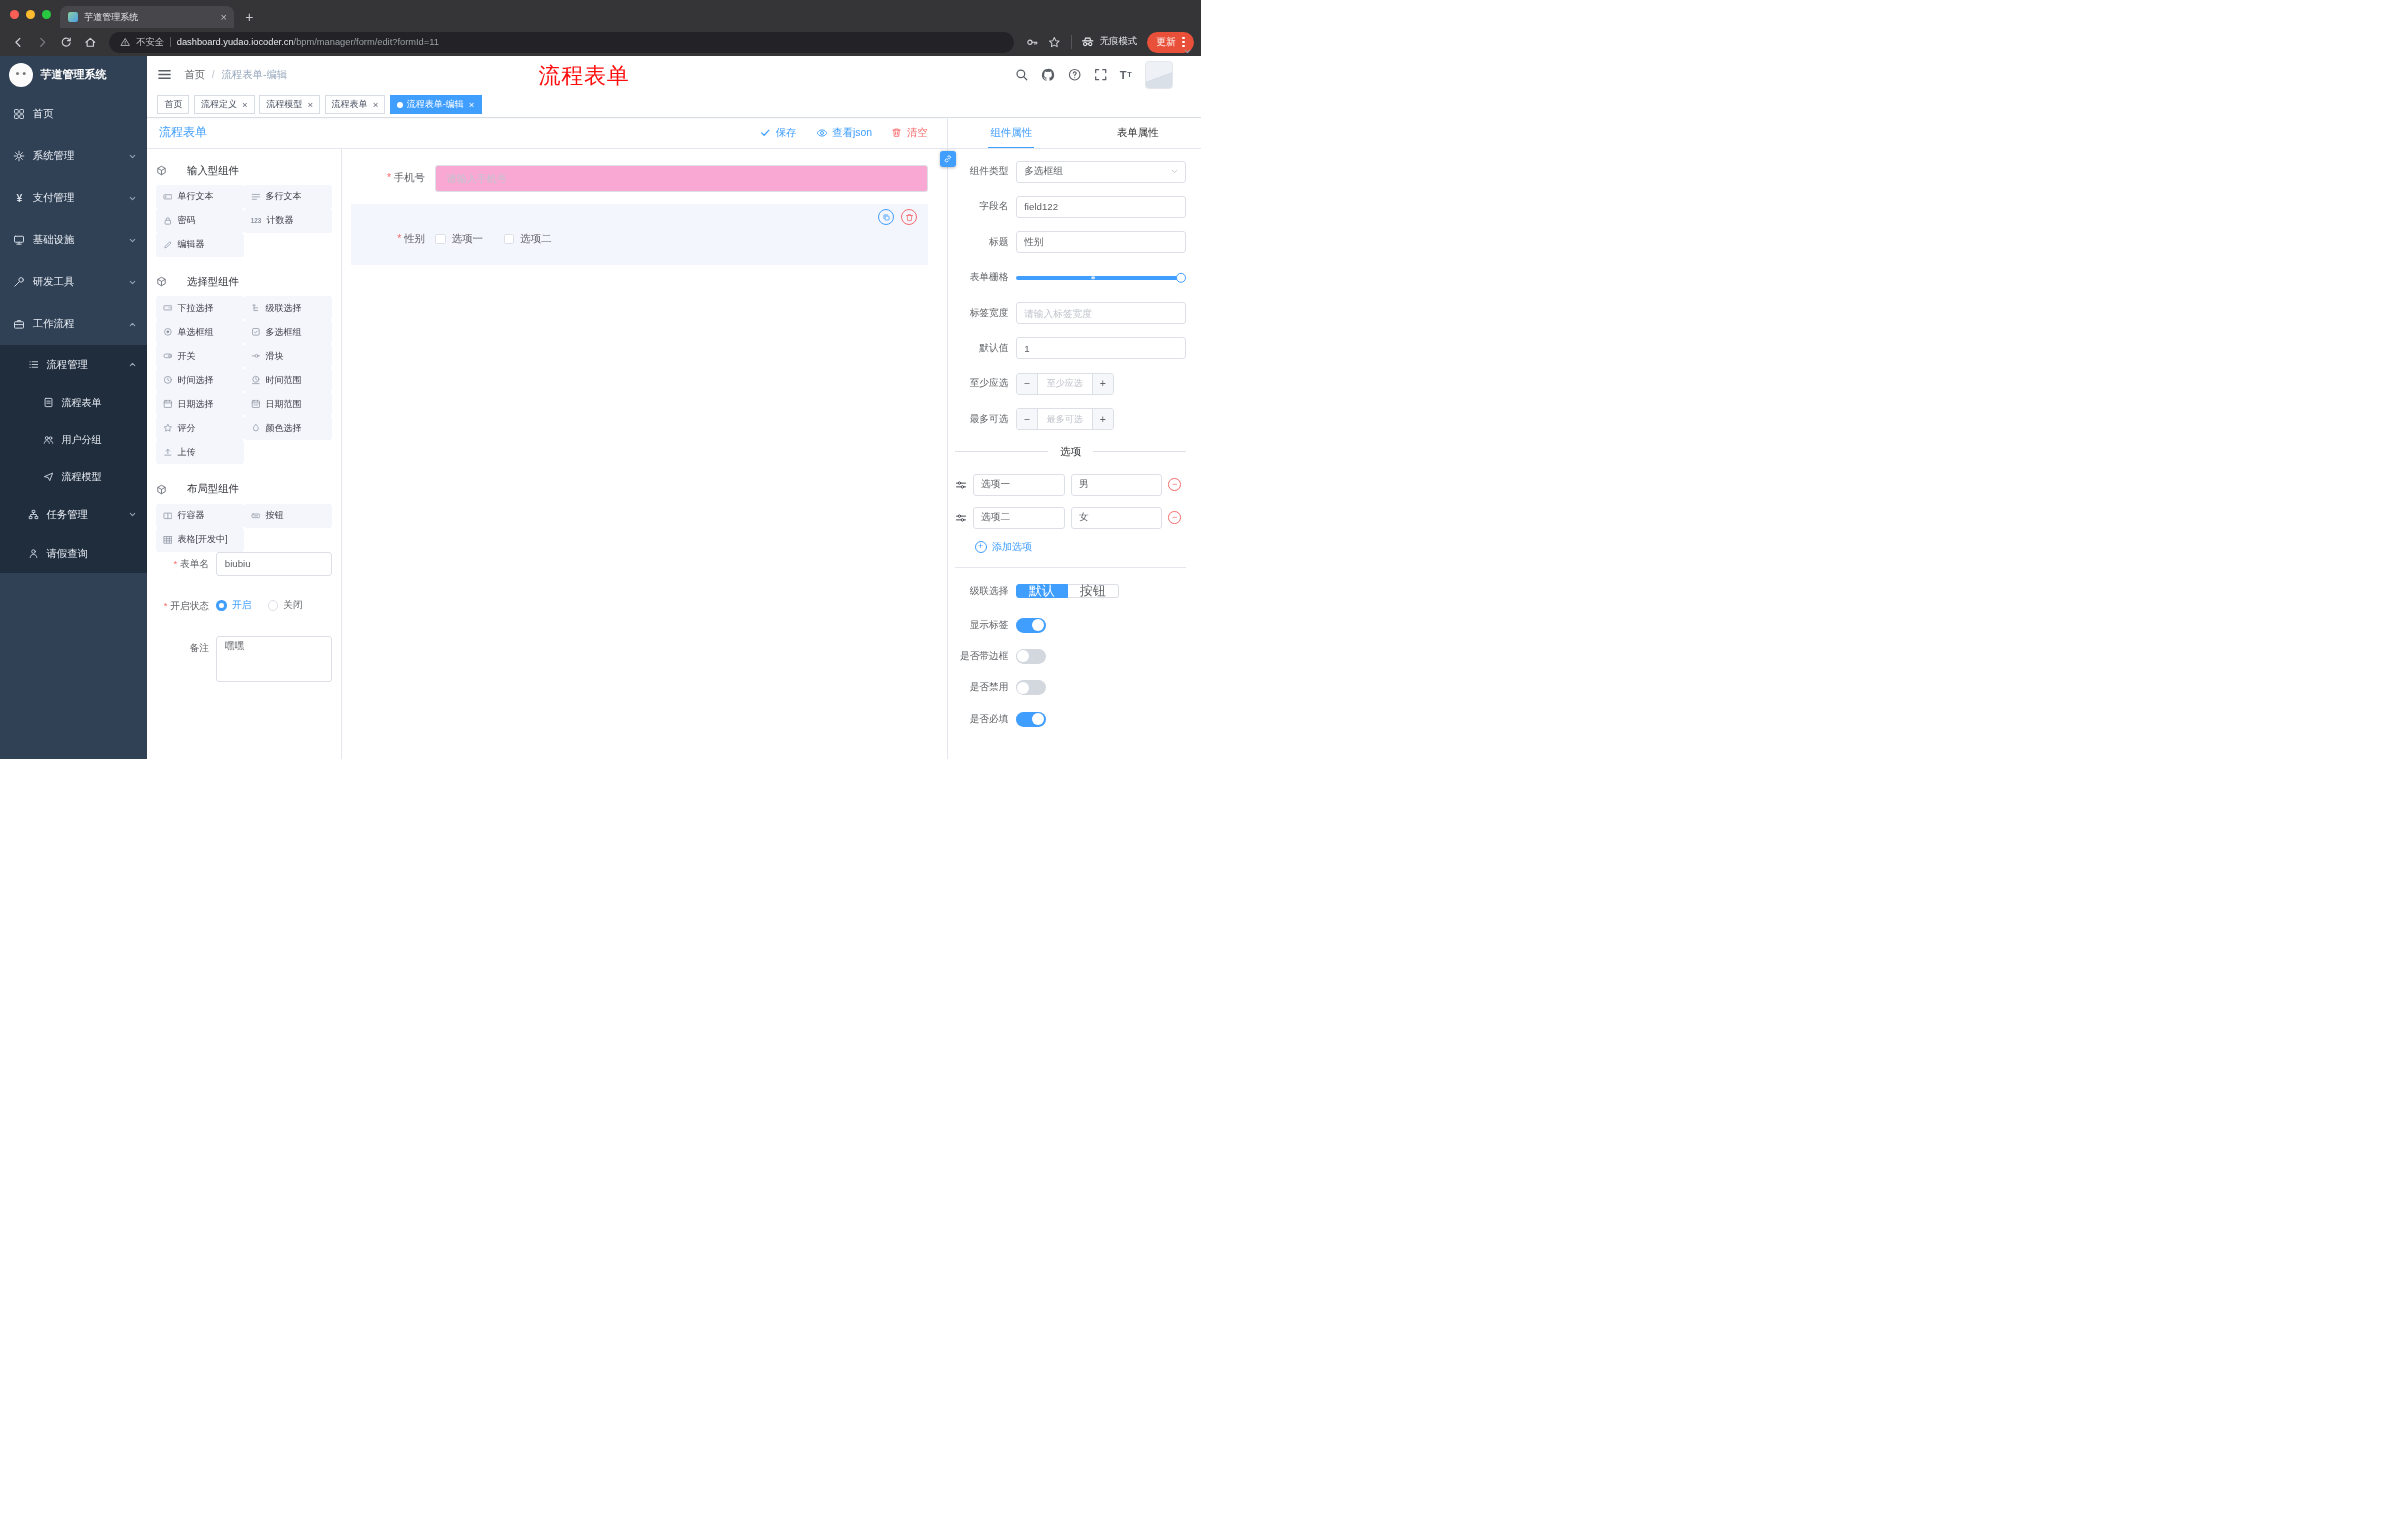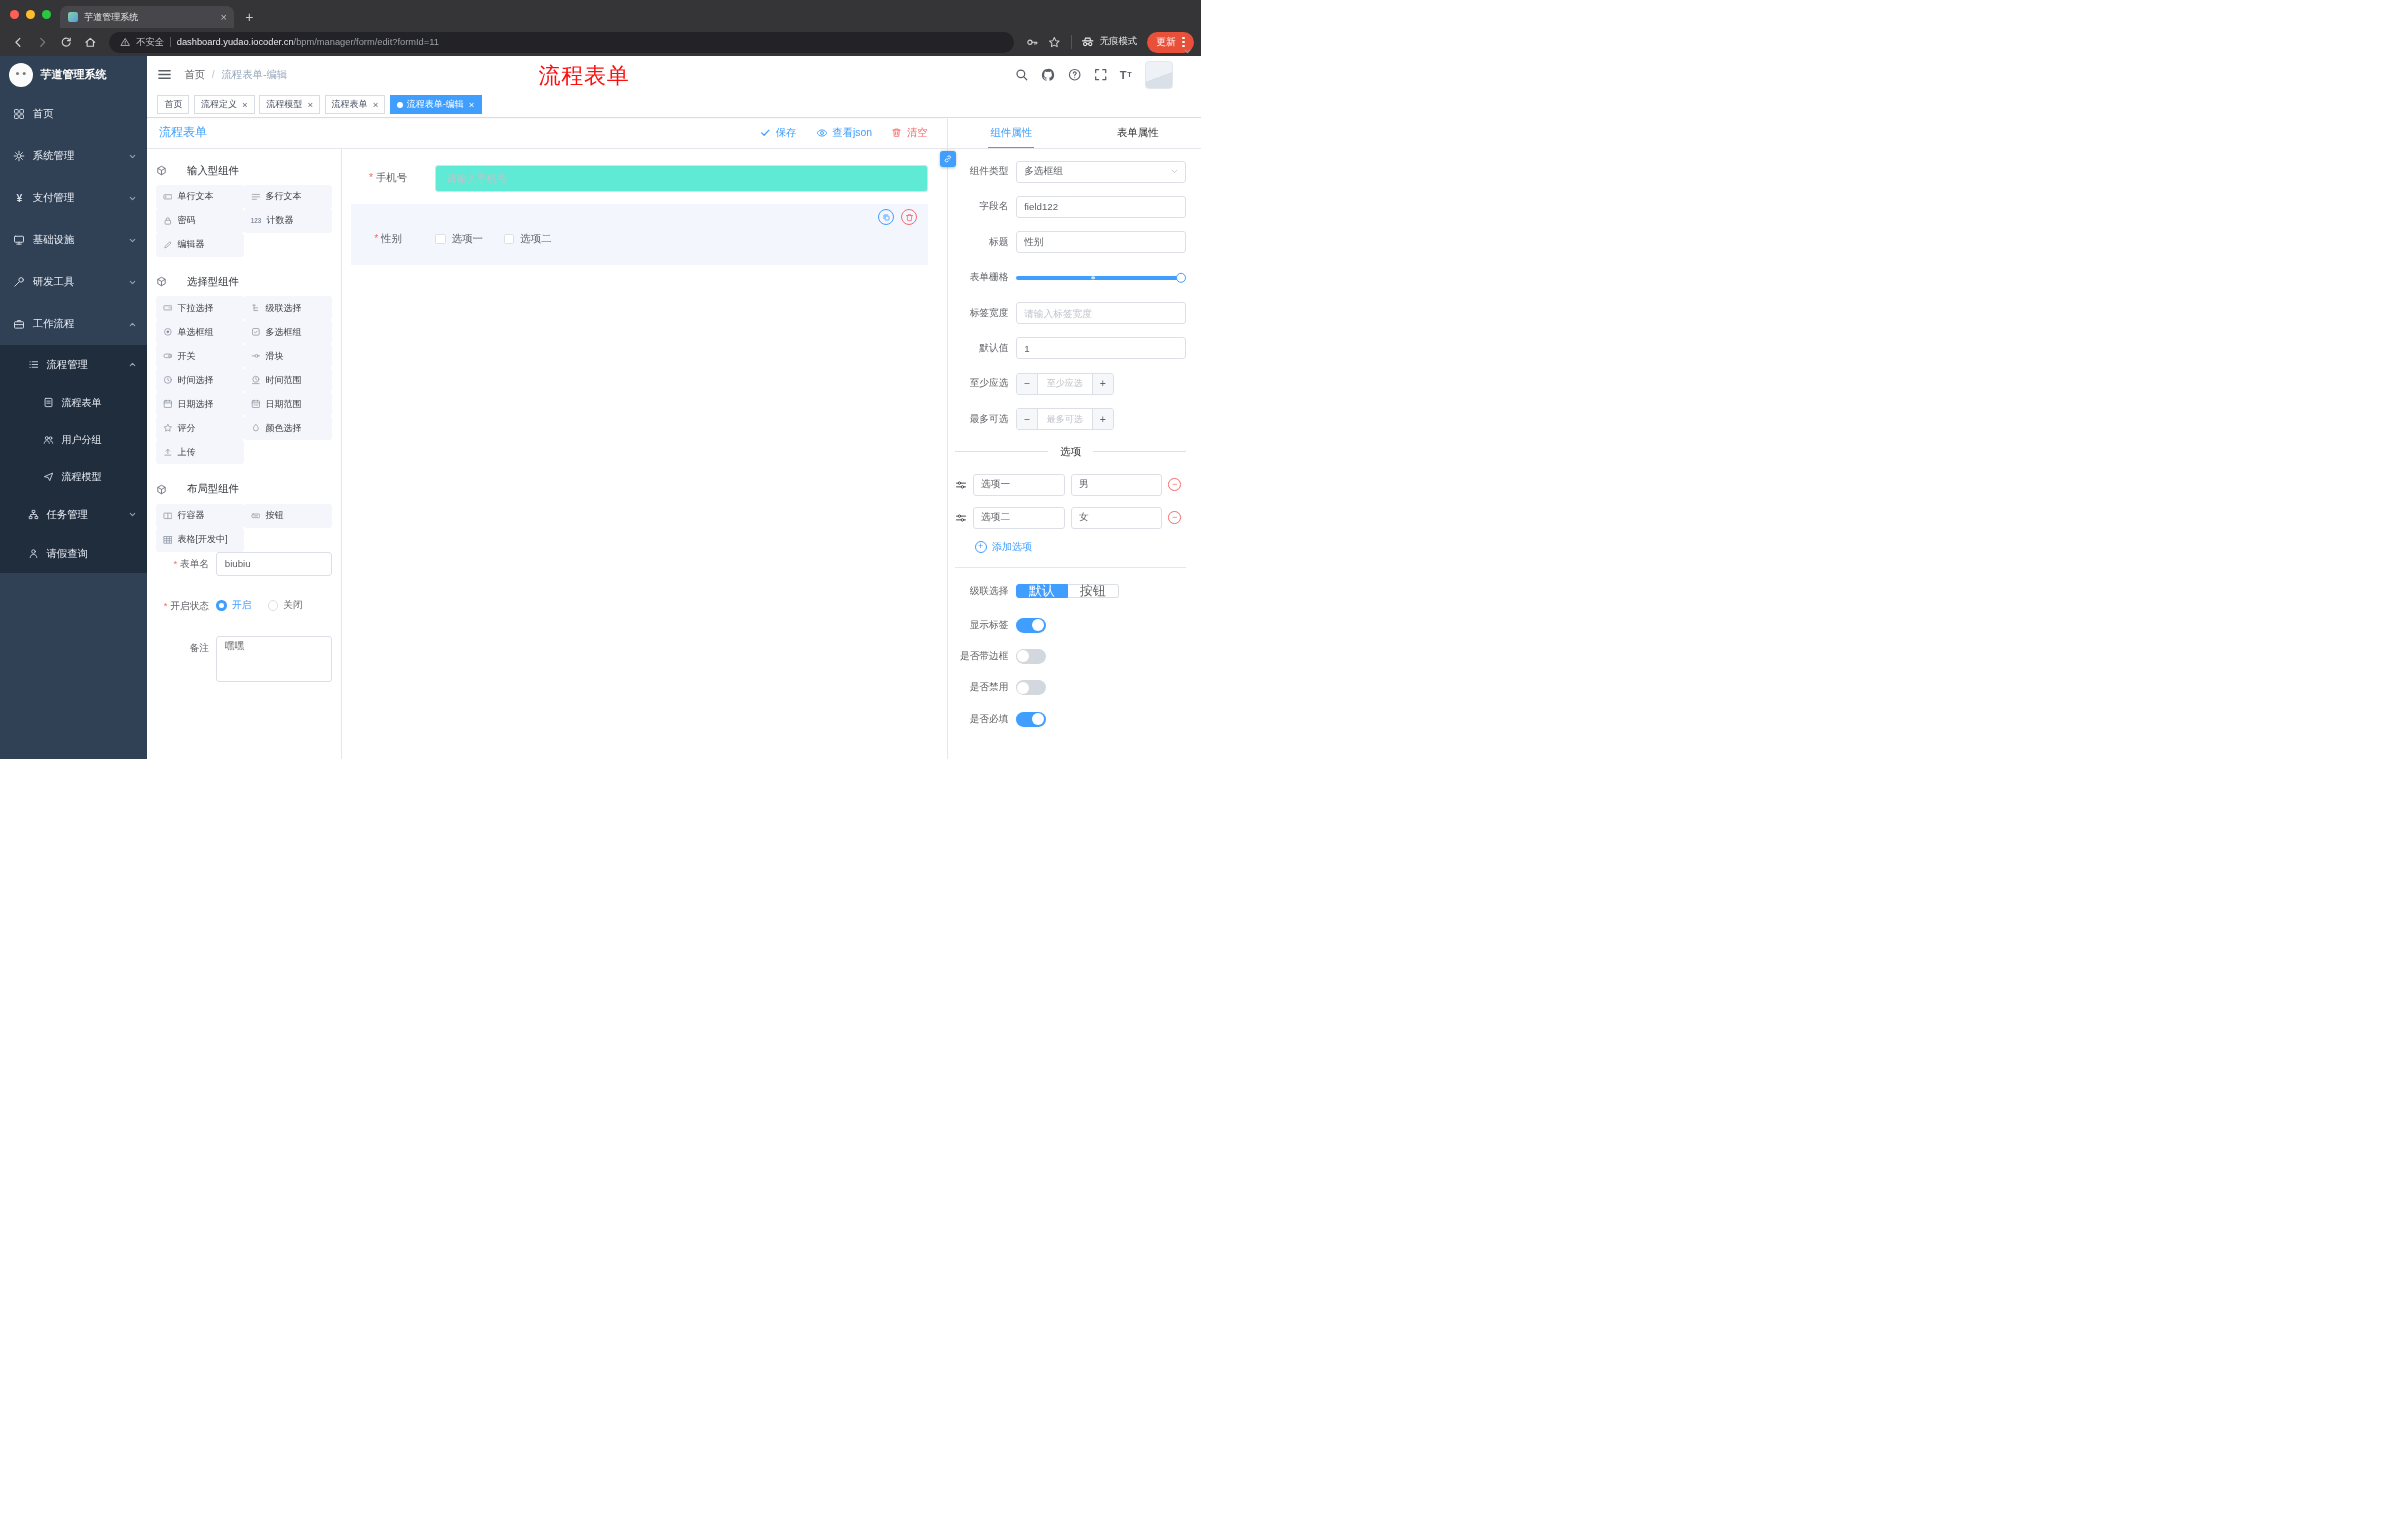--- a/index.html
+++ b/index.html
@@ -93,22 +93,22 @@
 .minput{width:116px;height:24px;border:0.7px solid #dcdfe6;border-radius:3px;padding:0 7.4px;font-size:9.7px;color:#606266;outline:none;background:#fff}
 .mtextarea{width:116px;height:46px;border:0.7px solid #dcdfe6;border-radius:3px;padding:3.7px 7.4px;font-size:9.7px;color:#606266;resize:none;font-family:inherit;outline:none}
 .radios{display:flex;gap:16.3px;align-items:center;height:24px}
 .radio{display:flex;align-items:center;gap:5.2px;font-size:9.7px;color:#606266;cursor:pointer}
 .rdot{width:10.4px;height:10.4px;border-radius:50%;border:0.7px solid #dcdfe6;background:#fff;flex-shrink:0}
 .radio.sel{color:#409eff}
 .radio.sel .rdot{border:3px solid #409eff}
 
 .canvas{flex:1;padding:16.3px 19.3px 0 9px;background:#fff;min-width:0;overflow:hidden}
 .frow{display:flex;align-items:center}
-.flabel{width:74px;flex-shrink:0;text-align:center;margin-right:10.4px;font-size:10.4px;color:#606266;white-space:nowrap}
-.finput{flex:1;height:27px;border:0.7px solid #dcdfe6;border-radius:3px;padding:0 10.4px;font-size:10px;color:#606266;outline:none;background:#5eead4}
+.flabel{width:74px;flex-shrink:0;text-align:right;margin-right:10.4px;font-size:10.4px;color:#606266;white-space:nowrap}
+.finput{flex:1;height:27px;border:0.7px solid #dcdfe6;border-radius:3px;padding:0 10.4px;font-size:10px;color:#606266;outline:none;background:#f9a8d4}
 .finput::placeholder{color:#c0c4cc}
 .widget{margin-top:12px;background:#f4f6fe;position:relative;padding:25px 0 15px}
 .wactions{position:absolute;top:5.2px;right:10.4px;display:flex;gap:6.7px}
 .wbtn{width:16.3px;height:16.3px;border-radius:50%;border:0.7px solid #409eff;color:#409eff;display:flex;align-items:center;justify-content:center;background:transparent;cursor:pointer}
 .wbtn.del{border-color:#f56c6c;color:#f56c6c}
 .checks{display:flex;gap:21px;align-items:center;height:21px}
 .check{display:flex;align-items:center;gap:6px;font-size:10.4px;color:#606266;cursor:pointer}
 .cbox{width:10.4px;height:10.4px;border:0.7px solid #dcdfe6;border-radius:1.5px;background:#fff;flex-shrink:0}
 
 

